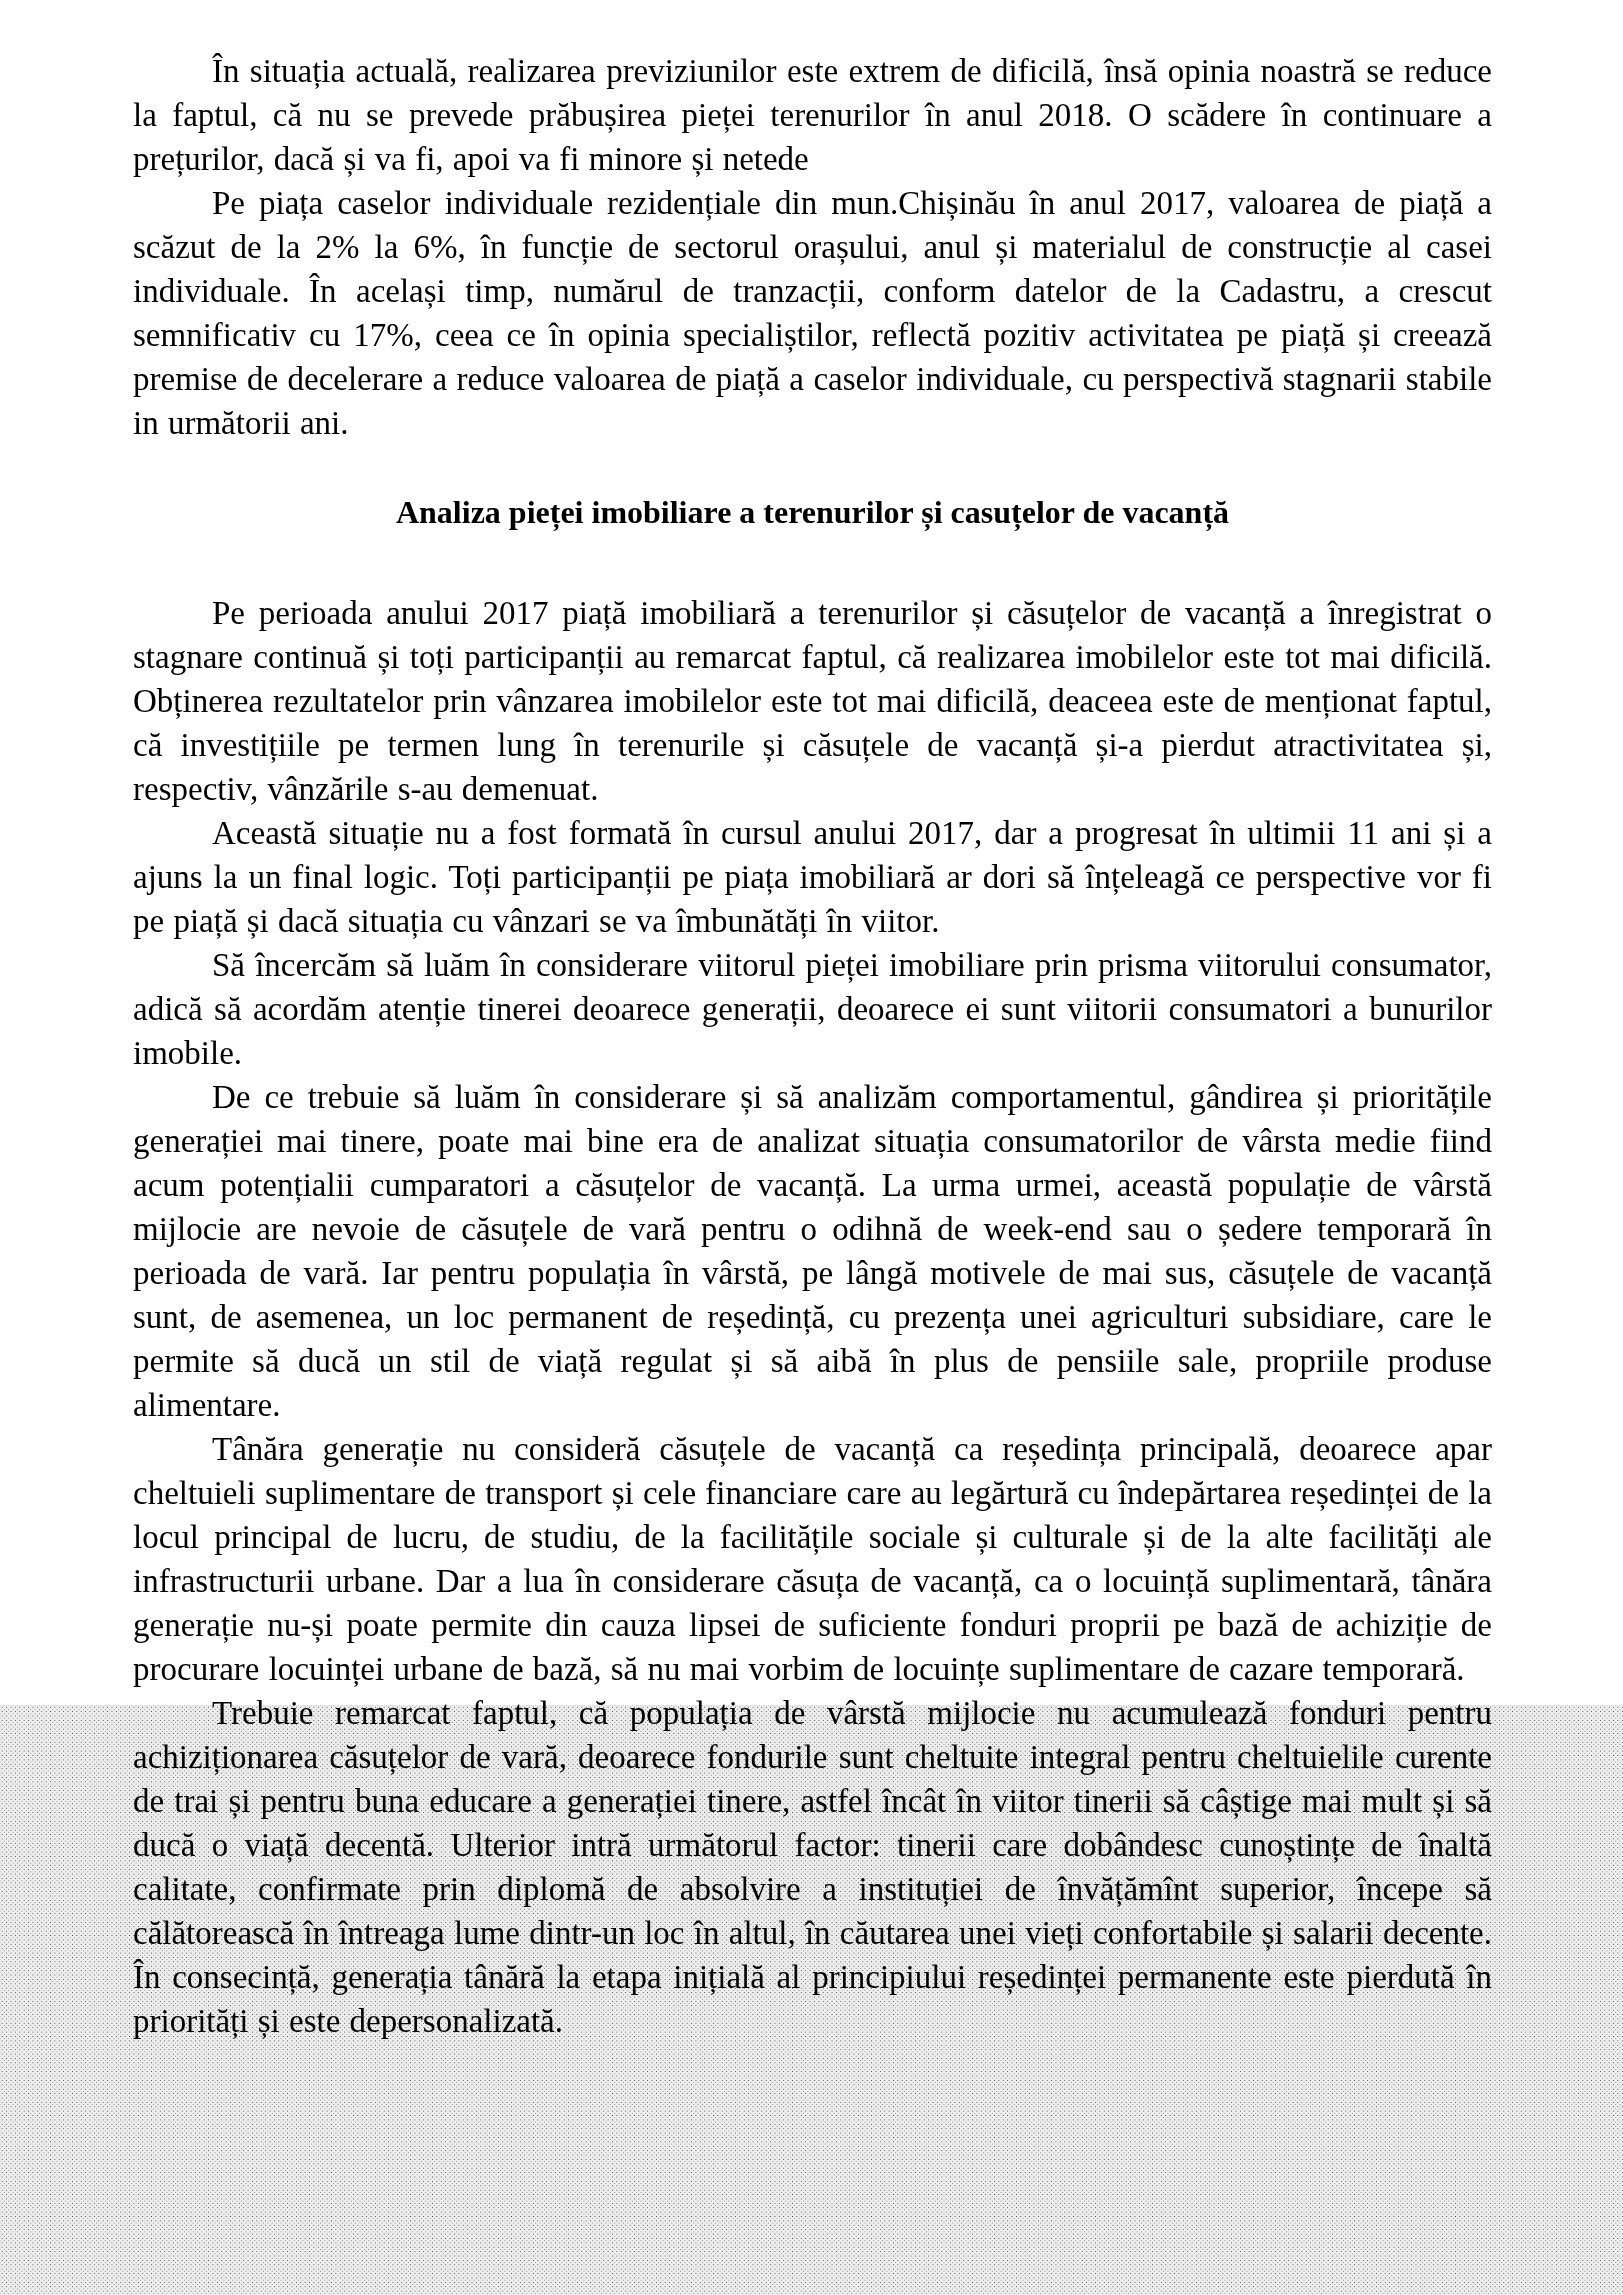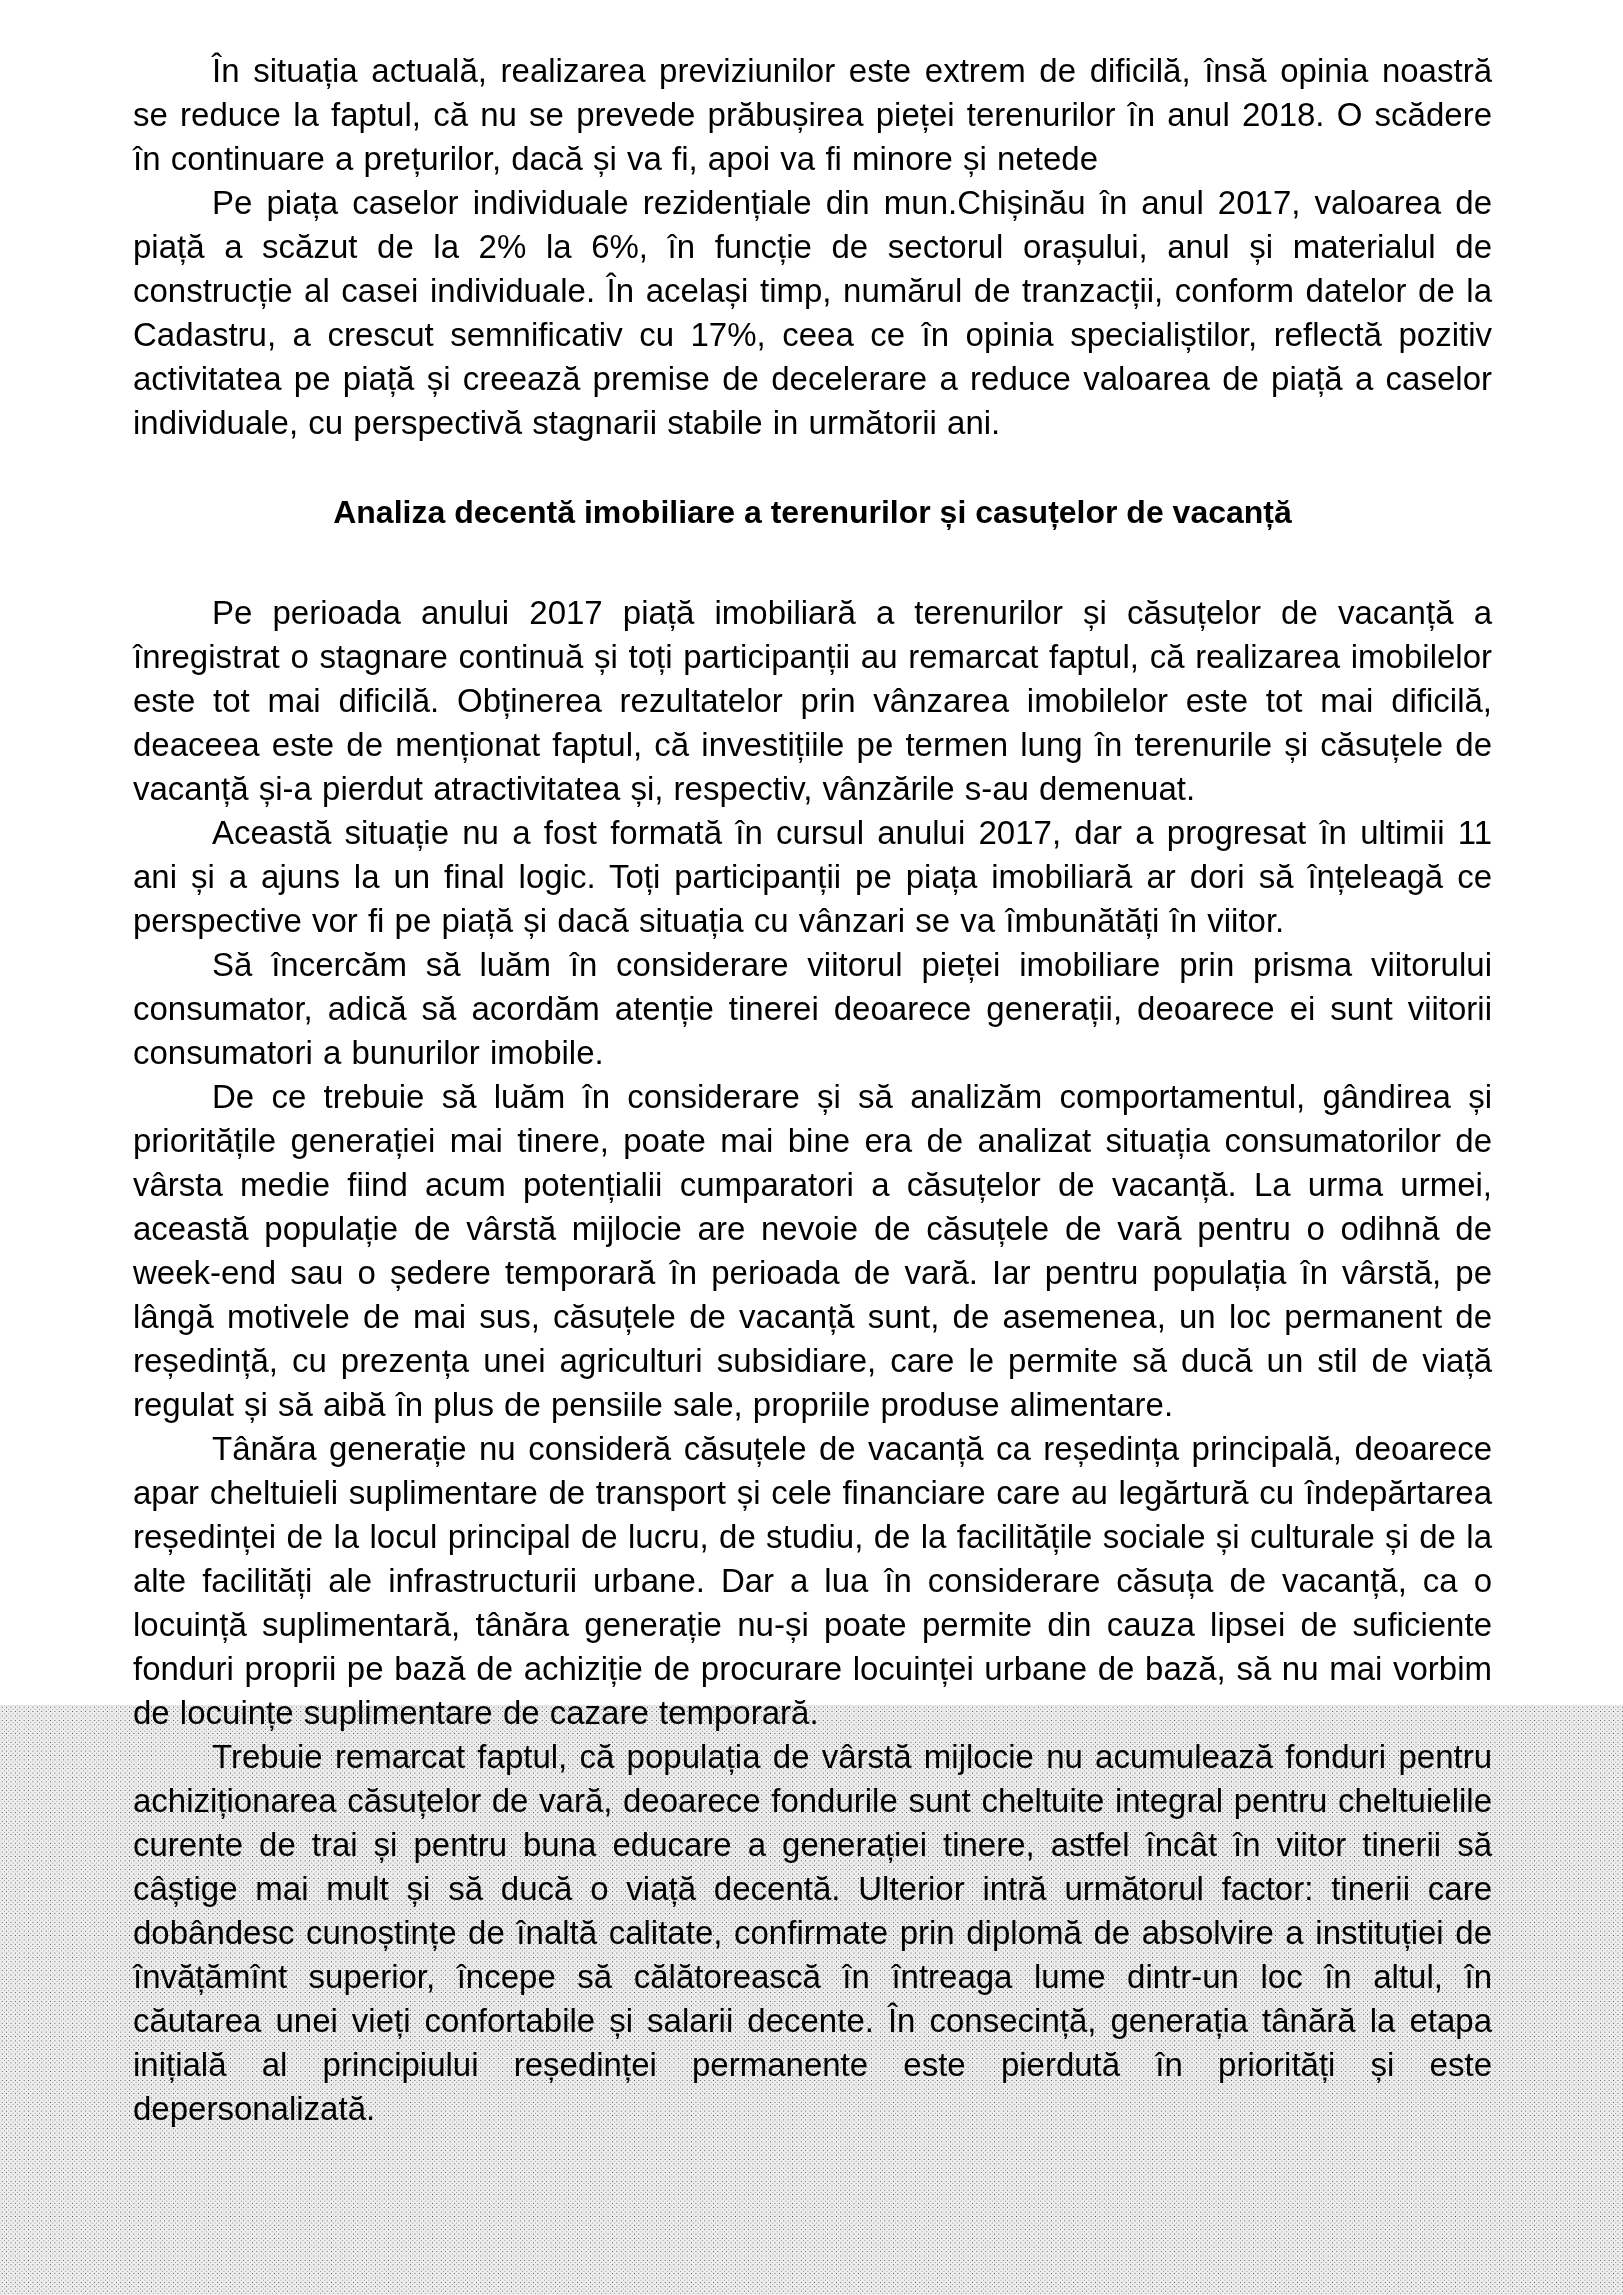--- a/index.html
+++ b/index.html
@@ -6,21 +6,21 @@
     margin: 0;
     padding: 0;
     background: #ffffff;
   }
   .page {
     position: relative;
     width: 1623px;
     height: 2295px;
     background: #ffffff;
     overflow: hidden;
-    font-family: Liberation Sans, sans-serif;
+    font-family: Liberation Serif, serif;
     color: #000000;
   }
   
   .halftone {
     position: absolute;
     left: 0;
     top: 1705px;
     width: 100%;
     height: 590px;
     z-index: 0;
@@ -54,21 +54,21 @@
   }
 </style>
 </head>
 <body>
 
 <div class="page">
   <div class="halftone"></div>
   <div class="content">
     <p>În situația actuală, realizarea previziunilor este extrem de dificilă, însă opinia noastră se reduce la faptul, că nu se prevede prăbușirea pieței terenurilor în anul 2018. O scădere în continuare a prețurilor, dacă și va fi, apoi va fi minore și netede</p>
     <p>Pe piața caselor individuale rezidențiale din mun.Chișinău în anul 2017, valoarea de piață a scăzut de la 2% la 6%, în funcție de sectorul orașului, anul și materialul de construcție al casei individuale. În același timp, numărul de tranzacții, conform datelor de la Cadastru, a crescut semnificativ cu 17%, ceea ce în opinia specialiștilor, reflectă pozitiv activitatea pe piață și creează premise de decelerare a reduce valoarea de piață a caselor individuale, cu perspectivă stagnarii stabile in următorii ani.</p>
-    <h2>Analiza decentă imobiliare a terenurilor și casuțelor de vacanță</h2>
+    <h2>Analiza pieței imobiliare a terenurilor și casuțelor de vacanță</h2>
     <p>Pe perioada anului 2017 piață imobiliară a terenurilor și căsuțelor de vacanță a înregistrat o stagnare continuă și toți participanții au remarcat faptul, că realizarea imobilelor este tot mai dificilă. Obținerea rezultatelor prin vânzarea imobilelor este tot mai dificilă, deaceea este de menționat faptul, că investițiile pe termen lung în terenurile și căsuțele de vacanță și-a pierdut atractivitatea și, respectiv, vânzările s-au demenuat.</p>
     <p>Această situație nu a fost formată în cursul anului 2017, dar a progresat în ultimii 11 ani și a ajuns la un final logic. Toți participanții pe piața imobiliară ar dori să înțeleagă ce perspective vor fi pe piață și dacă situația cu vânzari se va îmbunătăți în viitor.</p>
     <p>Să încercăm să luăm în considerare viitorul pieței imobiliare prin prisma viitorului consumator, adică să acordăm atenție tinerei deoarece generații, deoarece ei sunt viitorii consumatori a bunurilor imobile.</p>
     <p>De ce trebuie să luăm în considerare și să analizăm comportamentul, gândirea și prioritățile generației mai tinere, poate mai bine era de analizat situația consumatorilor de vârsta medie fiind acum potențialii cumparatori a căsuțelor de vacanță. La urma urmei, această populație de vârstă mijlocie are nevoie de căsuțele de vară pentru o odihnă de week-end sau o ședere temporară în perioada de vară. Iar pentru populația în vârstă, pe lângă motivele de mai sus, căsuțele de vacanță sunt, de asemenea, un loc permanent de reședință, cu prezența unei agriculturi subsidiare, care le permite să ducă un stil de viață regulat și să aibă în plus de pensiile sale, propriile produse alimentare.</p>
     <p>Tânăra generație nu consideră căsuțele de vacanță ca reședința principală, deoarece apar cheltuieli suplimentare de transport și cele financiare care au legărtură cu îndepărtarea reședinței de la locul principal de lucru, de studiu, de la facilitățile sociale și culturale și de la alte facilități ale infrastructurii urbane. Dar a lua în considerare căsuța de vacanță, ca o locuință suplimentară, tânăra generație nu-și poate permite din cauza lipsei de suficiente fonduri proprii pe bază de achiziție de procurare locuinței urbane de bază, să nu mai vorbim de locuințe suplimentare de cazare temporară.</p>
     <p>Trebuie remarcat faptul, că populația de vârstă mijlocie nu acumulează fonduri pentru achiziționarea căsuțelor de vară, deoarece fondurile sunt cheltuite integral pentru cheltuielile curente de trai și pentru buna educare a generației tinere, astfel încât în viitor tinerii să câștige mai mult și să ducă o viață decentă. Ulterior intră următorul factor: tinerii care dobândesc cunoștințe de înaltă calitate, confirmate prin diplomă de absolvire a instituției de învățămînt superior, începe să călătorească în întreaga lume dintr-un loc în altul, în căutarea unei vieți confortabile și salarii decente. În consecință, generația tânără la etapa inițială al principiului reședinței permanente este pierdută în priorități și este depersonalizată.</p>
   </div>
 </div>
 
 

